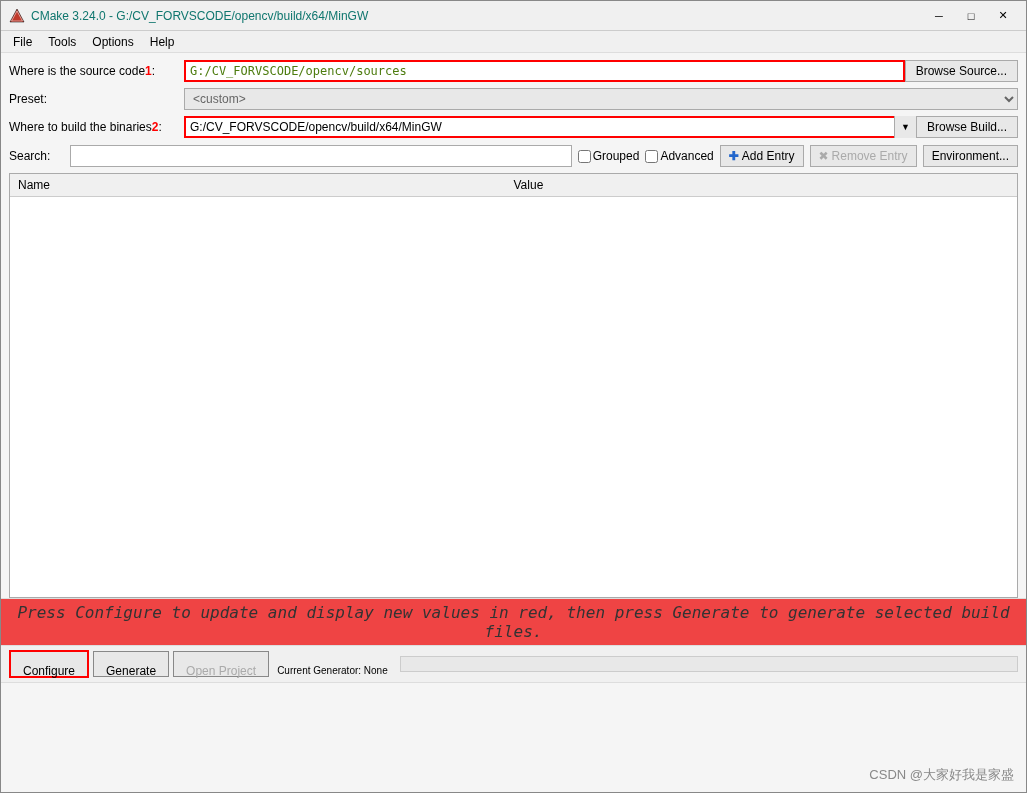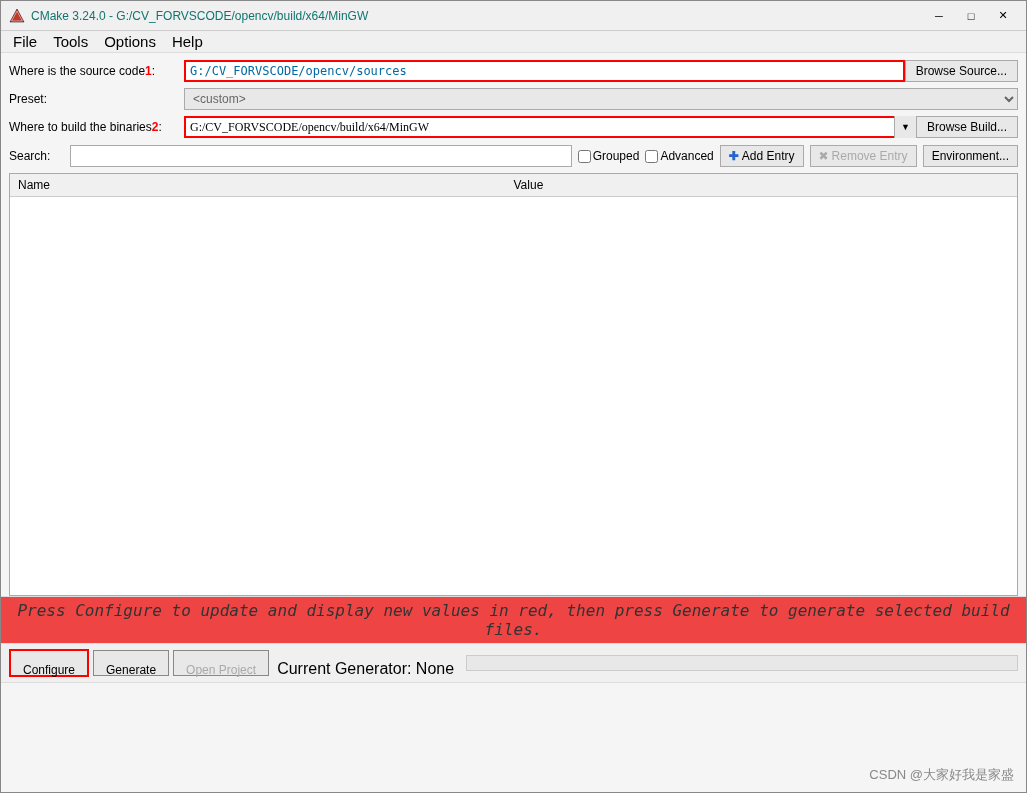--- a/index.html
+++ b/index.html
@@ -57,21 +57,21 @@
       background: #f0f0f0;
       height: 22px;
       display: flex;
       align-items: center;
       padding: 0 4px;
       border-bottom: 1px solid #ddd;
     }
     .menu-item {
       padding: 17px 8px;
       cursor: pointer;
-      font-size: 15px;
+      font-size: 12px;
     }
 
     
     .form-row {
       display: flex;
       align-items: center;
       margin-bottom: 4px;
       height: 24px;
     }
     .form-label {
@@ -84,21 +84,21 @@
       font-weight: bold;
     }
     .form-input {
       flex: 1;
       height: 22px;
       border: 2px solid red;
       background: white;
       padding: 0 4px;
       font-size: 12px;
       font-family: 'Consolas', monospace;
-      color: #0369a1;
+      color: #4d7c0f;
       outline: none;
     }
     .form-btn {
       margin-left: 0;
       height: 22px;
       padding: 0 10px;
       background: #e8e8e8;
       border: 1px solid #aaa;
       cursor: pointer;
       font-size: 12px;
@@ -133,21 +133,21 @@
       align-items: center;
       position: relative;
     }
     .build-input {
       flex: 1;
       height: 22px;
       border: 2px solid red;
       background: white;
       padding: 0 24px 0 4px;
       font-size: 12px;
-      font-family: Liberation Serif, serif;
+      font-family: Liberation Sans, sans-serif;
       color: #000;
       outline: none;
     }
     .build-dropdown-btn {
       position: absolute;
       right: 0;
       height: 22px;
       width: 22px;
       border: none;
       border-left: 1px solid #aaa;
@@ -253,21 +253,21 @@
       font-size: 12px;
     }
     .action-btn.highlighted {
       border: 2px solid red;
     }
     .action-btn.disabled {
       color: #aaa;
       cursor: default;
     }
     .generator-text {
-      font-size: 16px;
+      font-size: 10px;
       margin-left: 4px;
       margin-top: 12px;
     }
     .progress-area {
       flex: 1;
       margin-left: 8px;
     }
     .progress-bar {
       height: 16px;
       background: #e8e8e8;

